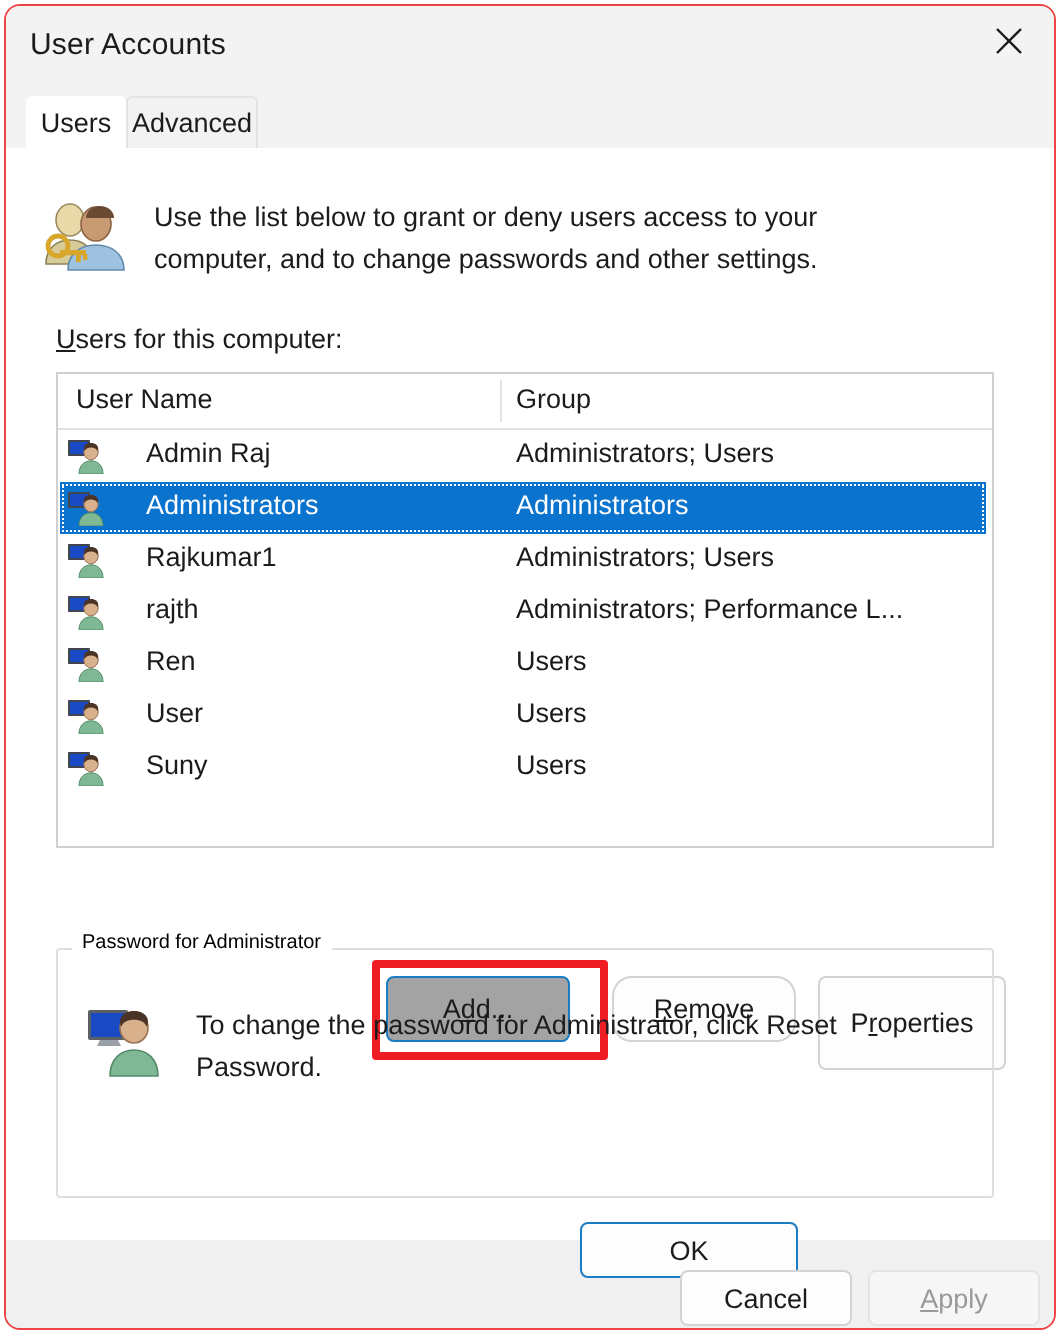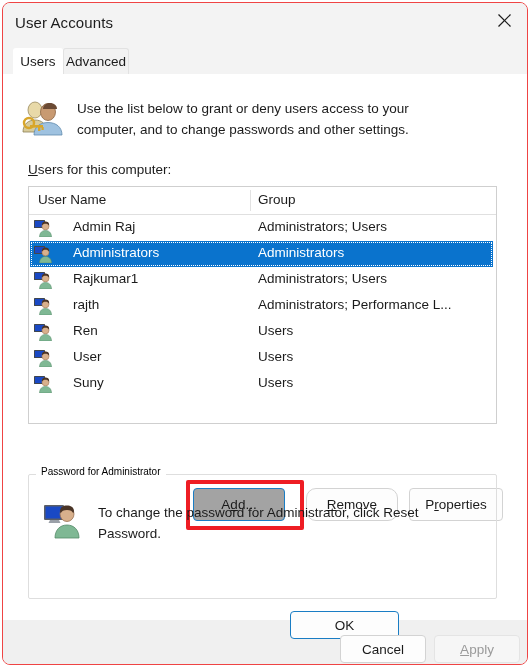--- a/index.html
+++ b/index.html
@@ -231,21 +231,21 @@
     border: 1px solid #1a7dc4;
   }
   .btn.disabled {
     background: #f6f6f6;
     border: 1px solid #e4e4e4;
     color: #9a9a9a;
   }
 
   .btn-add       { left: 190px; top: 414px; width: 92px; height: 33px; }
   .btn-remove    { left: 303px; top: 414px; width: 92px; height: 33px; border-radius: 10px; }
-  .btn-properties{ left: 406px; top: 414px; width: 94px; height: 33px; }
+  .btn-properties{ left: 406px; top: 414px; width: 94px; height: 47px; }
 
   
   .annotation-rect {
     position: absolute;
     left: 183px;
     top: 406px;
     width: 118px;
     height: 50px;
     box-sizing: border-box;
     border: 4px solid #ee1d24;

